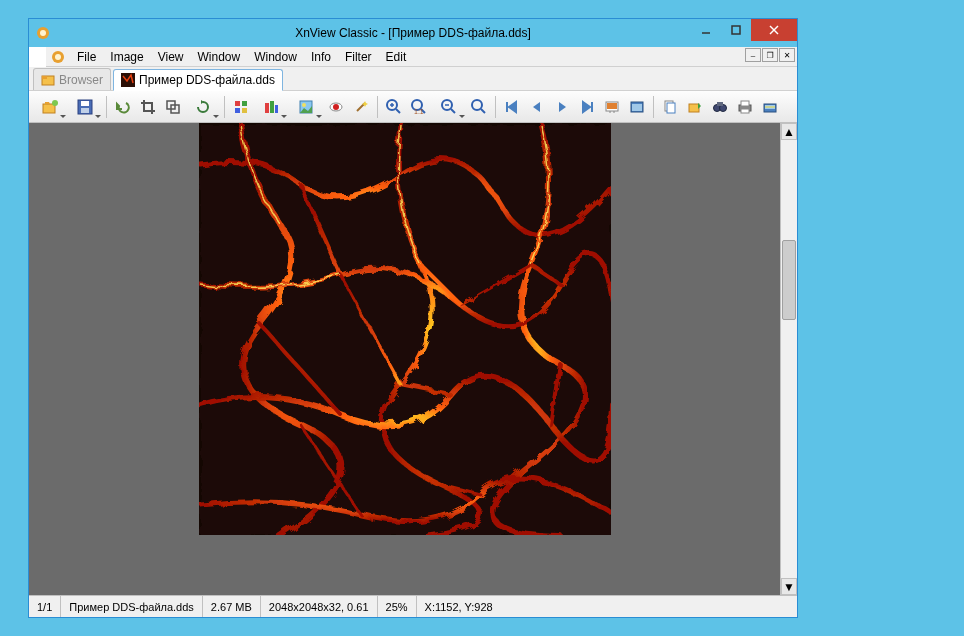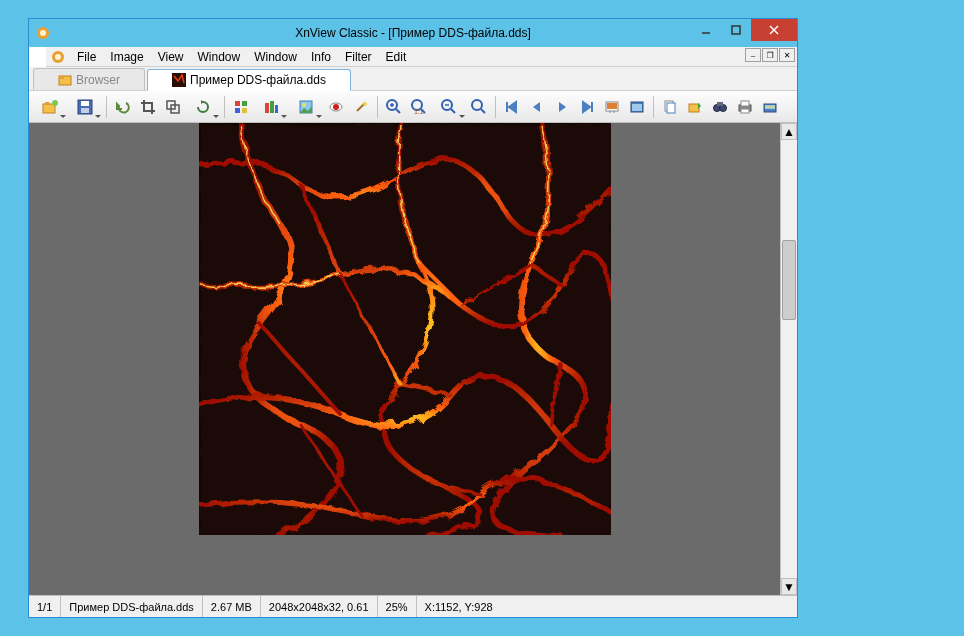--- a/index.html
+++ b/index.html
@@ -11,21 +11,21 @@
 .winbtns { position:absolute; right:0; top:0; display:flex; }
 .winbtn { width:30px; height:22px; display:flex; align-items:center; justify-content:center; cursor:pointer; }
 .winbtn.close { background:#c84031; color:#fff; width:46px; }
 .winbtn svg { width:10px; height:10px; }
 .menubar { height:20px; background:#f0f0f0; border-bottom:1px solid #d0d0d0; display:flex; align-items:center; padding-left:4px; position:relative;margin-left:17px; }
 .menu-icon { width:16px; height:16px; margin-right:4px; }
 .menuitem { padding:2px 7px; cursor:pointer; }
 .mdi-btns { position:absolute; right:2px; top:1px; display:flex; gap:1px; }
 .mdi-btn { width:16px; height:14px; border:1px solid #a0a0a0; background:#f0f0f0; display:flex; align-items:center; justify-content:center; cursor:pointer; font-size:8px; }
 .tabbar { height:24px; background:#f0f0f0; border-bottom:1px solid #d0d0d0; display:flex; align-items:flex-end; padding-left:4px; }
-.tab { height:22px; border:1px solid #c0c0c0; border-bottom:none; background:#e8e8e8; display:flex; align-items:center; padding:0 24px; margin-right:2px; border-radius:3px 3px 0 0; cursor:pointer; gap:4px; }
+.tab { height:22px; border:1px solid #c0c0c0; border-bottom:none; background:#e8e8e8; display:flex; align-items:center; padding:0 7px; margin-right:2px; border-radius:3px 3px 0 0; cursor:pointer; gap:4px; }
 .tab.active { background:#fff; border-color:#7fb5e0; border-bottom:1px solid #fff; position:relative; top:1px; }
 .tab-icon { width:14px; height:14px; }
 .toolbar { height:32px; background:linear-gradient(#fdfdfd,#e8e8e8); border-bottom:1px solid #c0c0c0; display:flex; align-items:center; padding:0 4px; gap:1px; }
 .tbtn { width:24px; height:24px; display:flex; align-items:center; justify-content:center; cursor:pointer; border-radius:2px; position:relative; }
 .tbtn.wide { width:34px; }
 .tbtn .dd { position:absolute; right:1px; bottom:1px; border-left:3px solid transparent; border-right:3px solid transparent; border-top:3px solid #555; }
 .sep { width:1px; height:22px; background:#c0c0c0; margin:0 3px; }
 .content { flex:1; display:flex; position:relative; background:#6b6b6b; }
 .canvas-wrap { flex:1; display:flex; align-items:flex-start; justify-content:center; overflow:hidden; }
 .canvas { width:412px; height:412px; background:#1a0a05; position:relative; overflow:hidden; }

